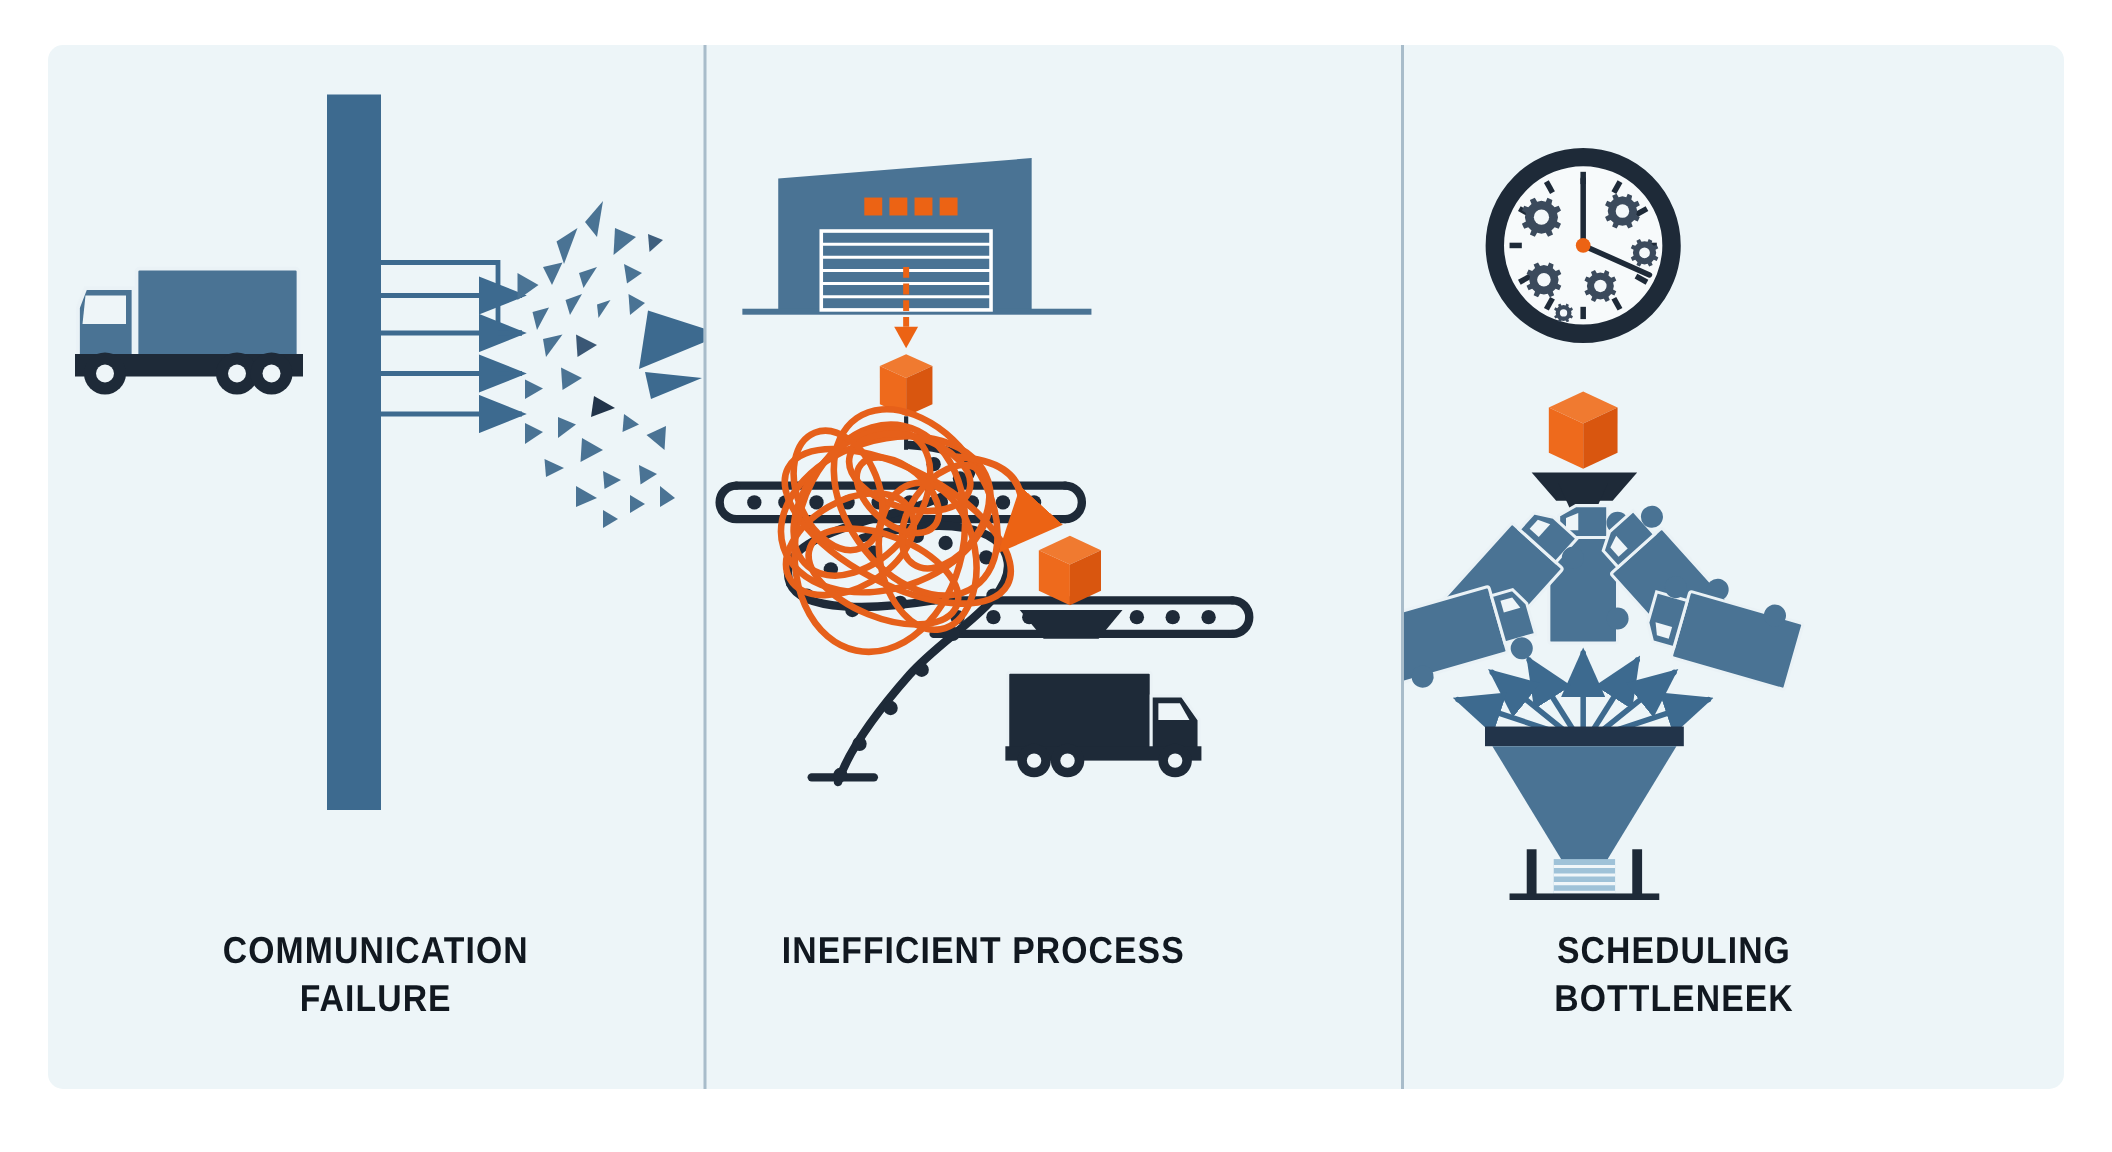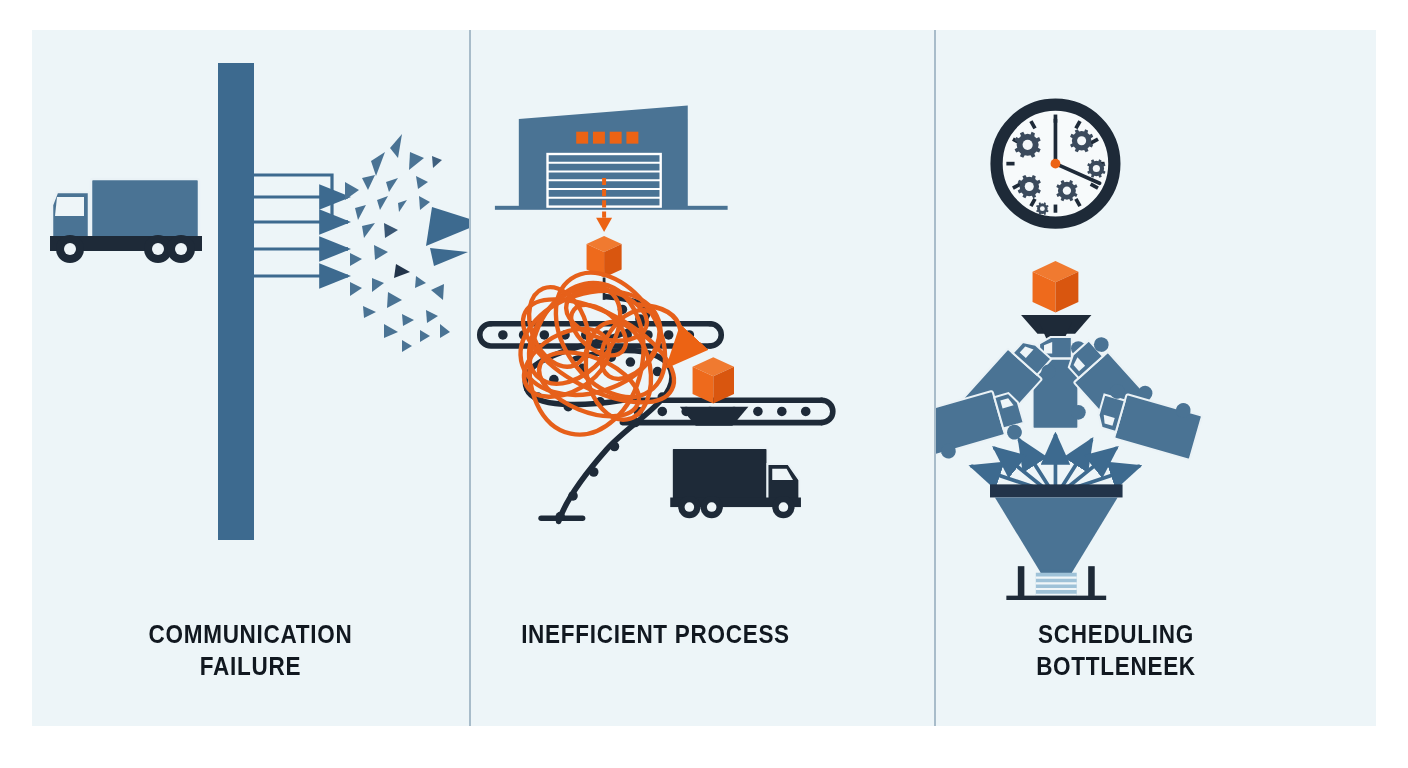--- a/index.html
+++ b/index.html
@@ -14,20 +14,21 @@
   #root {
     position: relative;
     width: 1408px; height: 768px;
     background: #ffffff;
   }
   .canvas {
     position: absolute;
     left: 32px; top: 30px;
     width: 1344px; height: 696px;
     background: #edf5f8;
+    border-radius: 10px;
   }
   .divider {
     position: absolute;
     top: 0; width: 2px; height: 696px;
     background: #a8bcca;
   }
   .divider.d1 { left: 437px; }
   .divider.d2 { left: 902px; }
 
   .panel {

